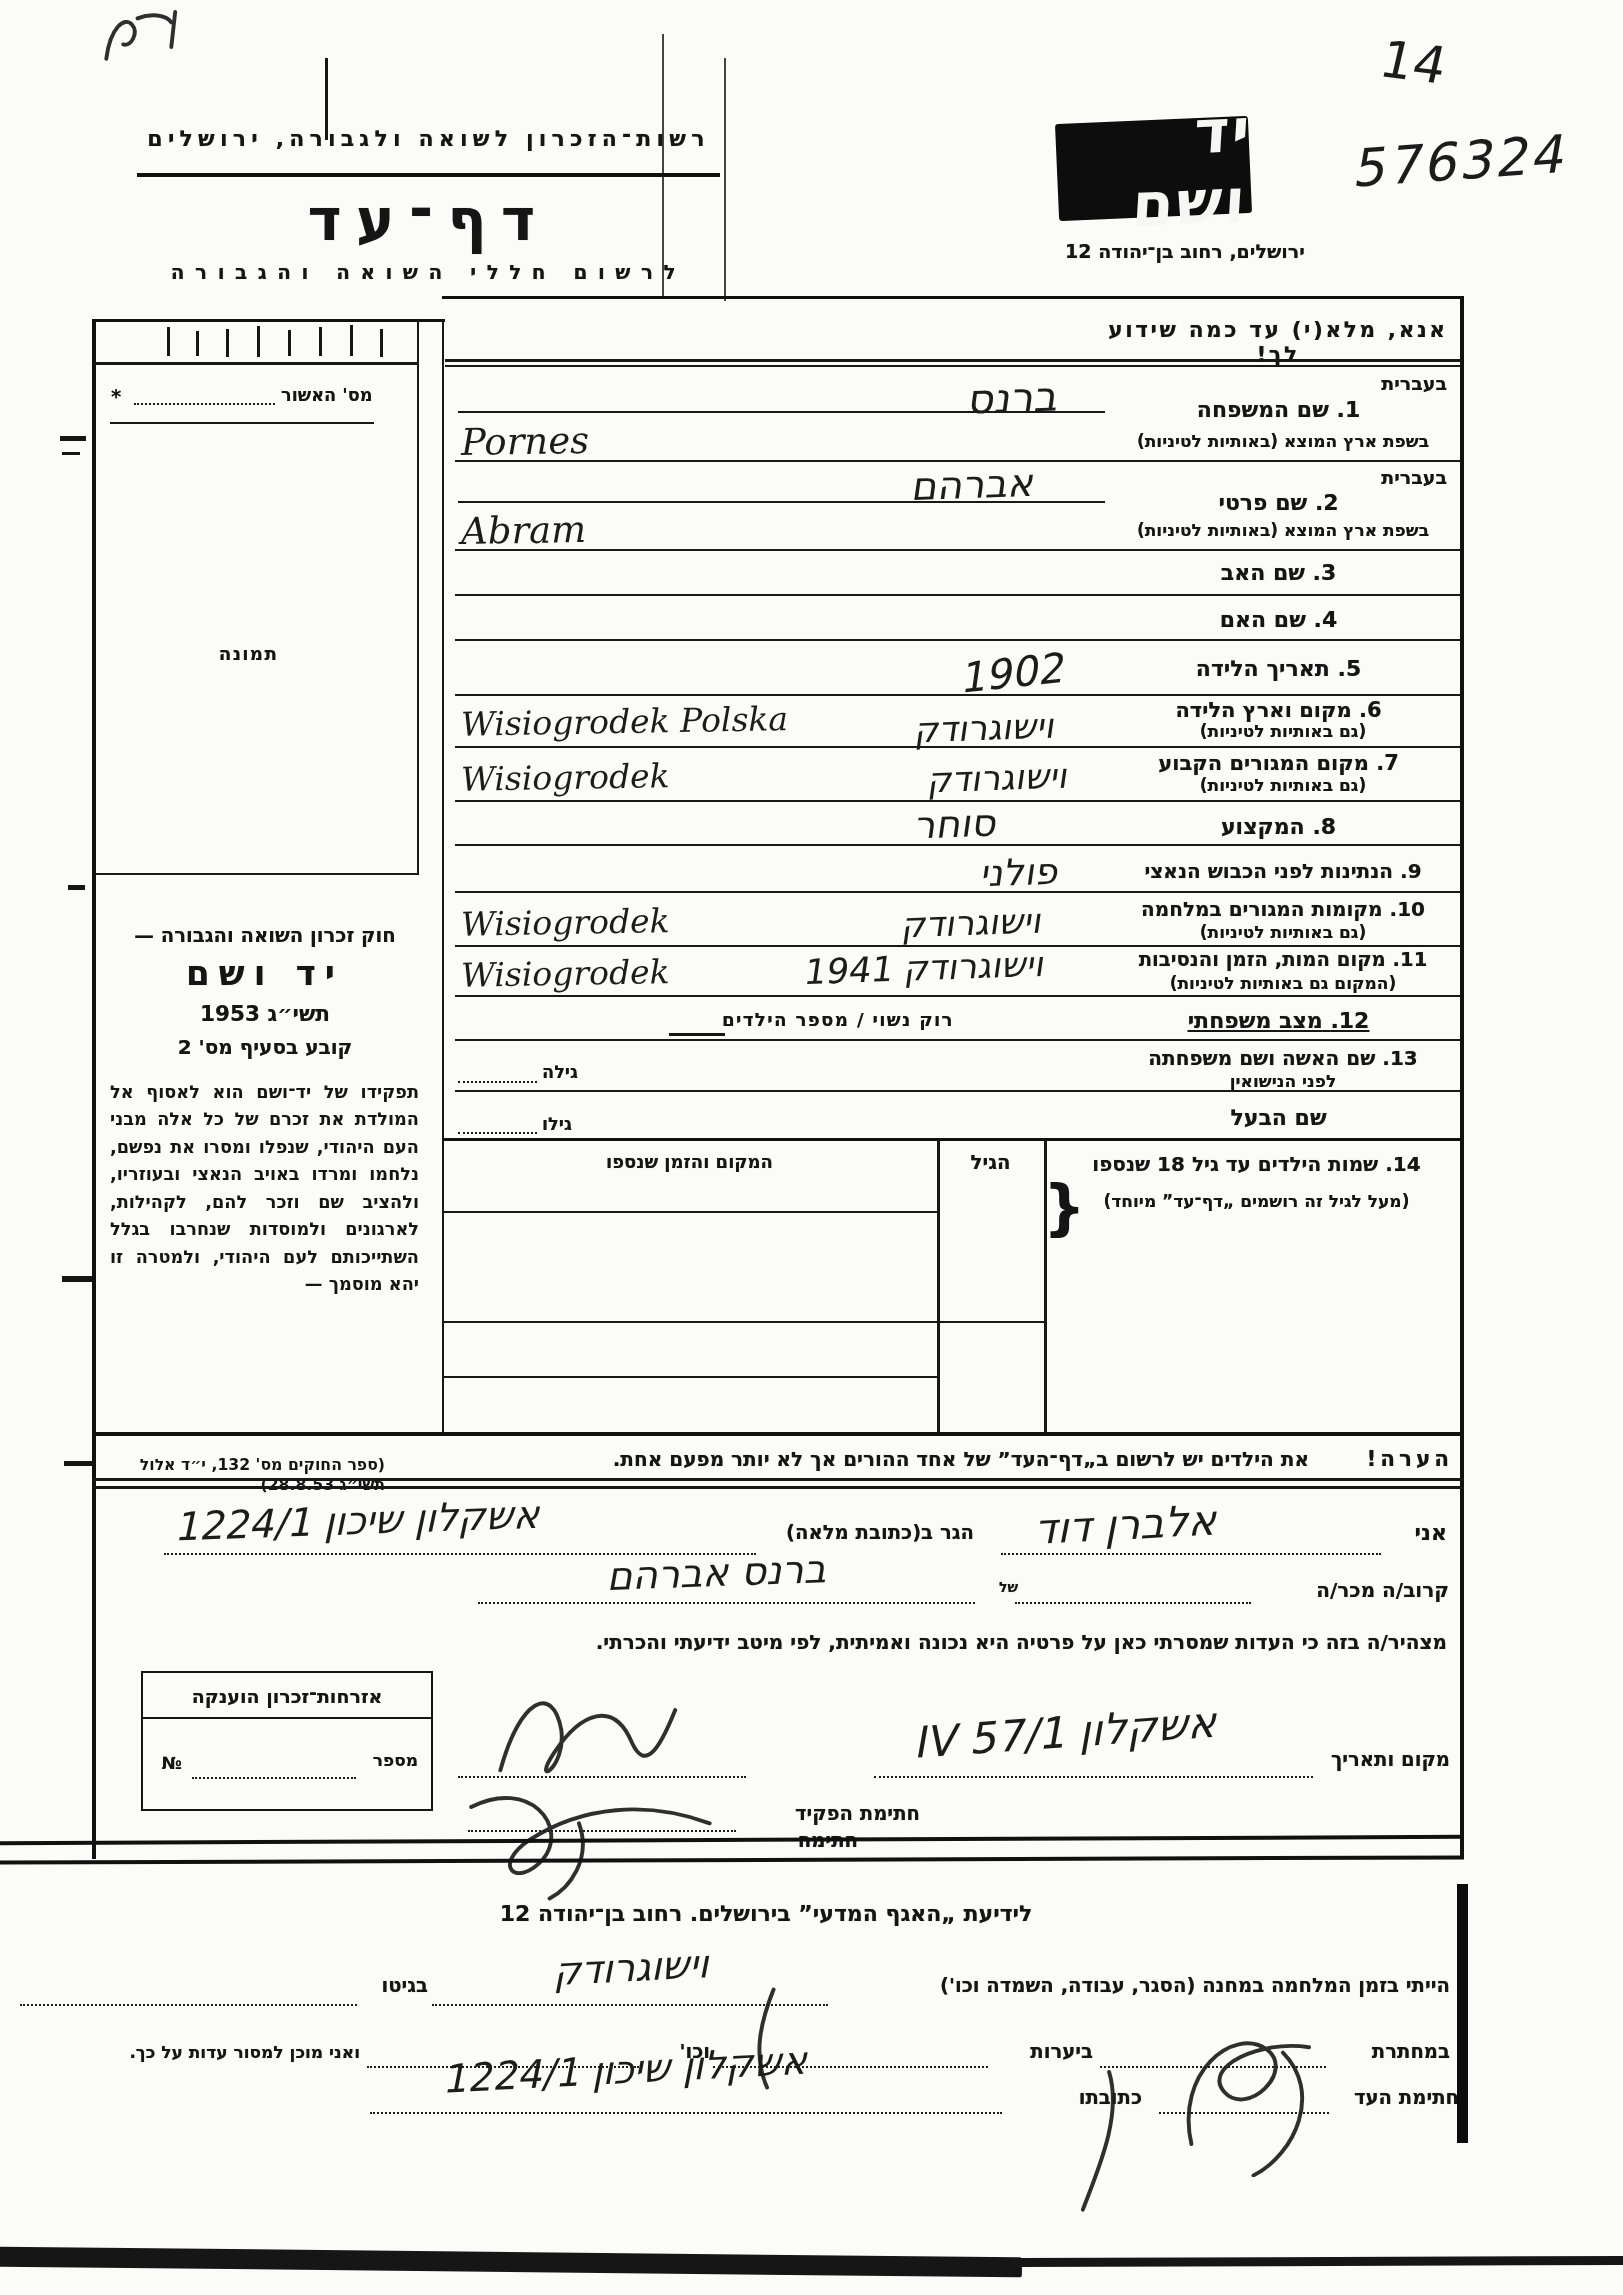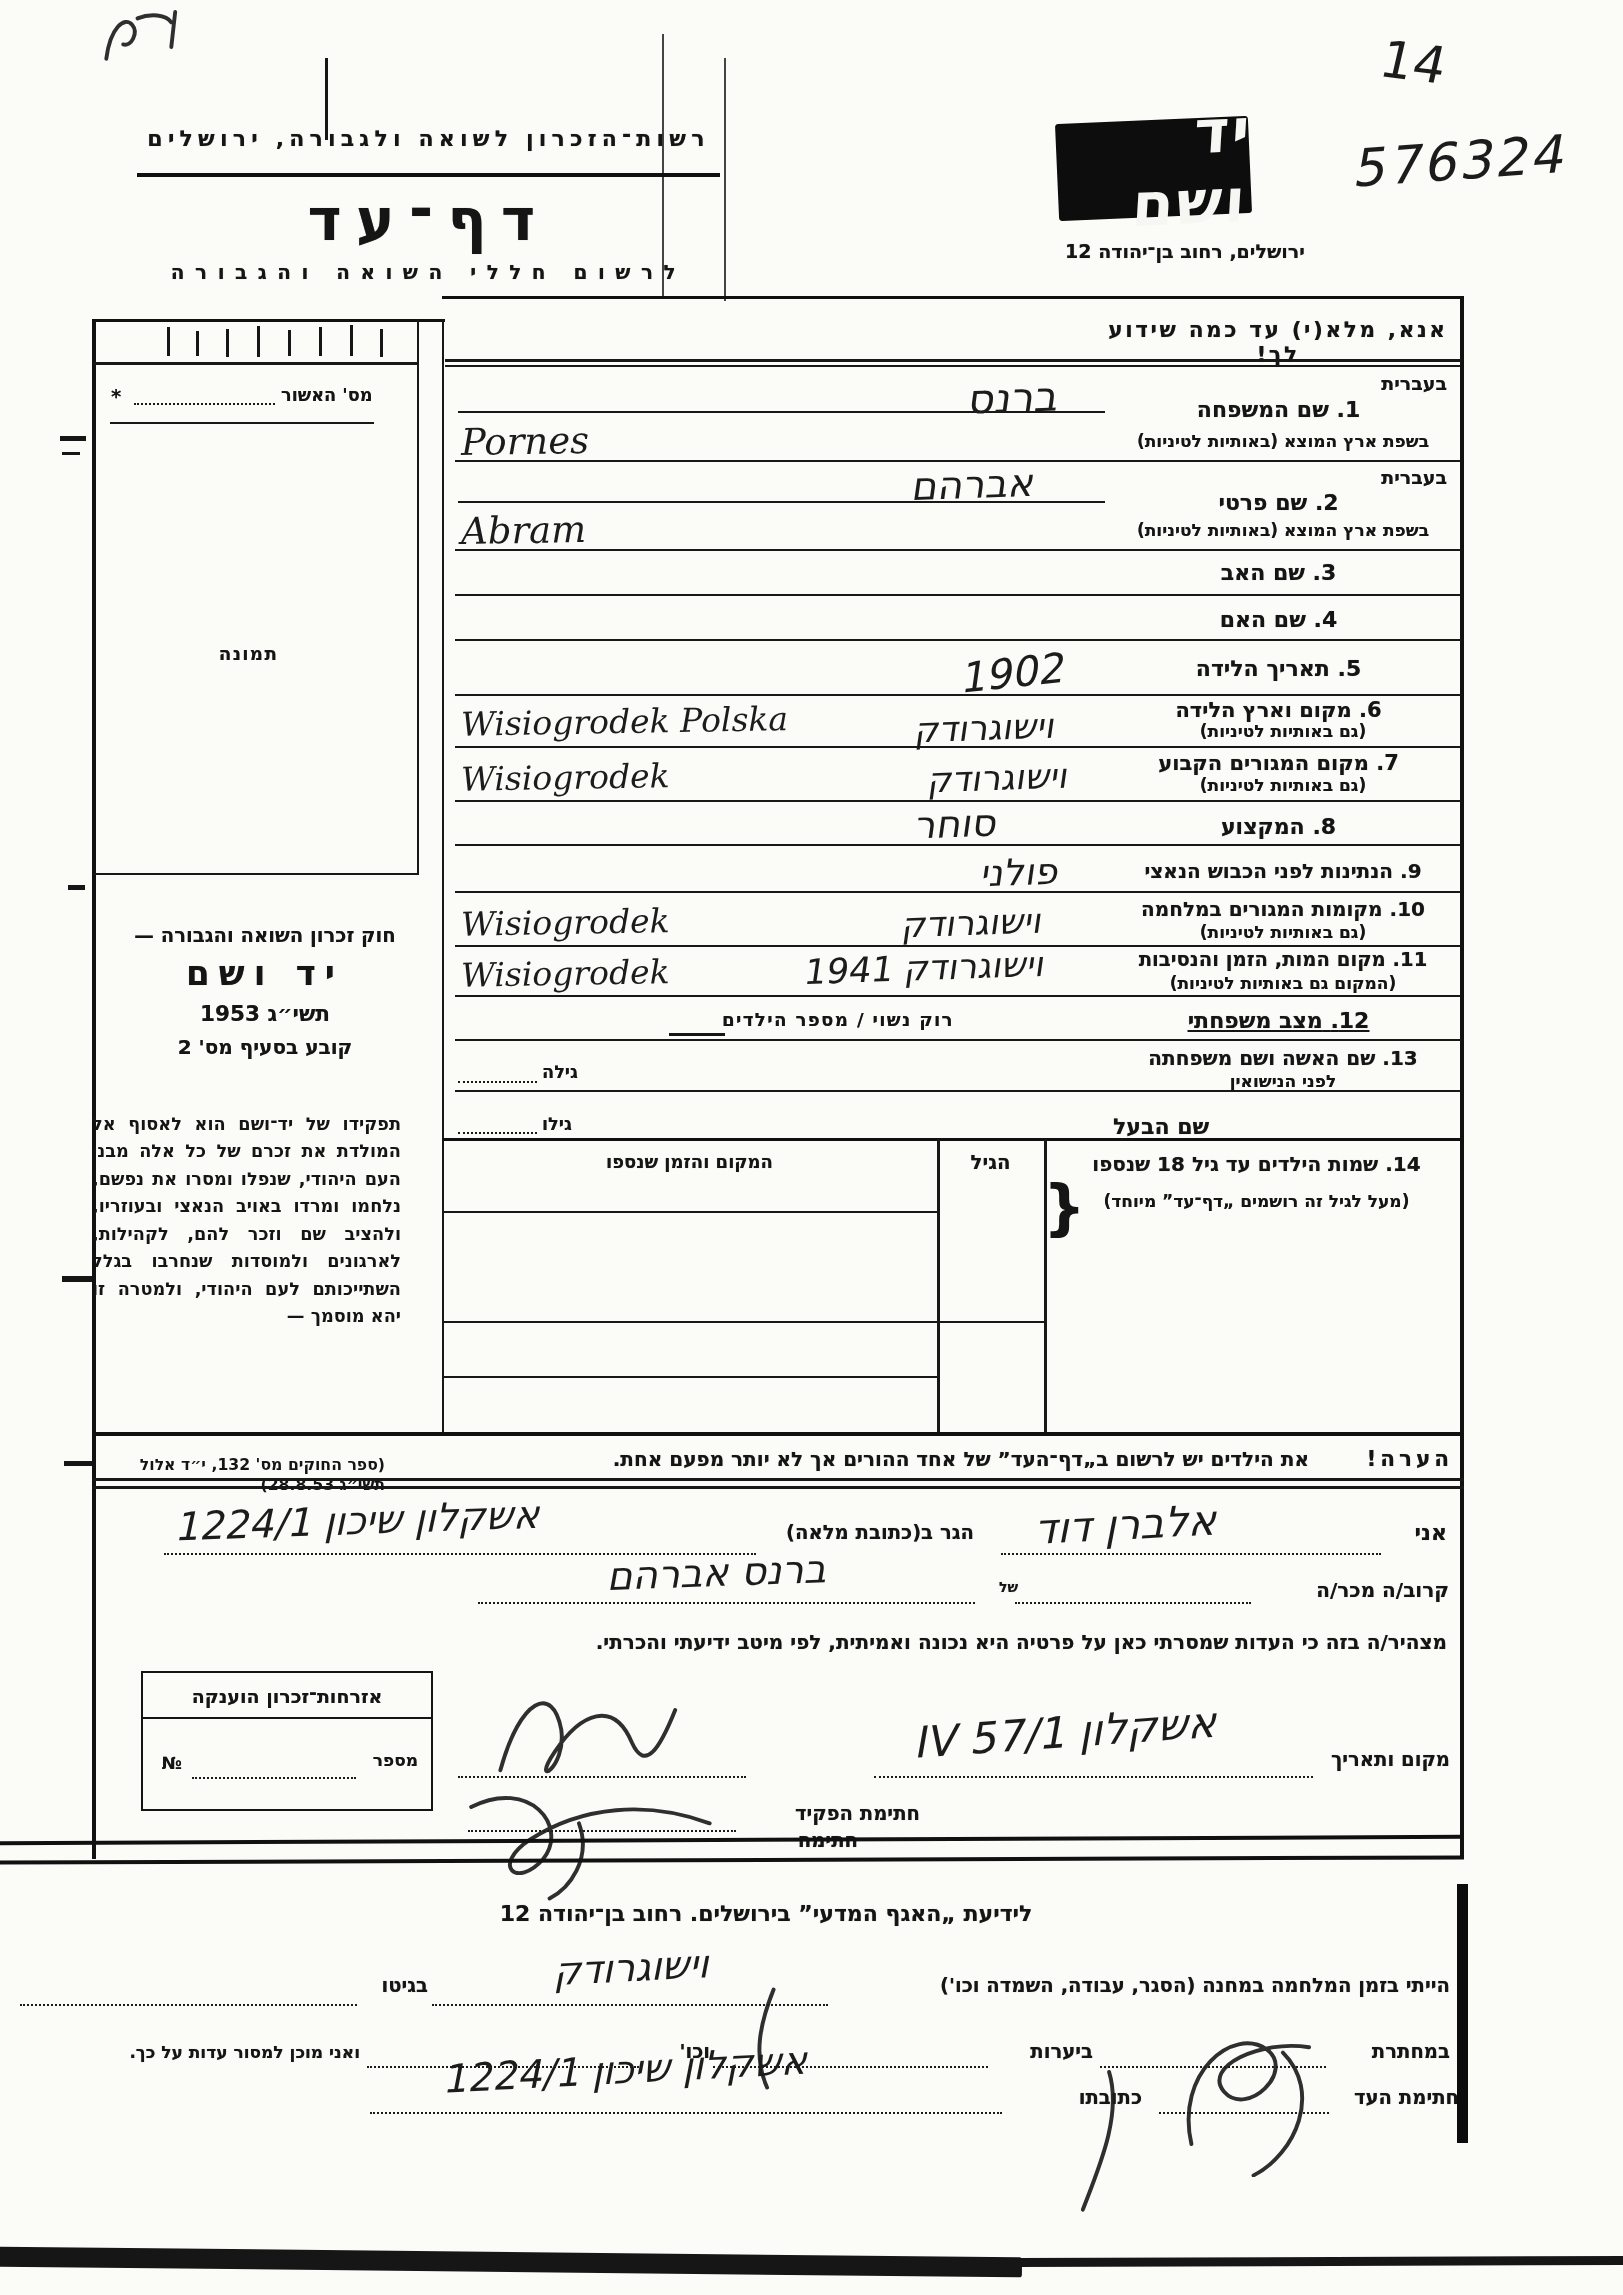--- a/index.html
+++ b/index.html
@@ -81,21 +81,21 @@
   <div class="abs lbl-sm" style="left:111px;top:385px;font-size:19.6px;">*</div>
   <div class="ln" style="left:110px;top:422px;width:264px;"></div>
 
   <div class="abs lbl-sm" style="left:196px;top:643px;width:105px;text-align:center;font-size:18.3px;letter-spacing:1.3px;">תמונה</div>
   <div class="ln" style="left:94px;top:873px;width:323px;"></div>
 
   <div class="abs lbl-sm" style="left:111px;top:924px;width:308px;text-align:center;font-size:19.6px;">חוק זכרון השואה והגבורה —</div>
   <div class="abs lbl" style="left:111px;top:954px;width:308px;text-align:center;font-size:34px;letter-spacing:9.2px;">יד ושם</div>
   <div class="abs lbl-sm" style="left:111px;top:1001px;width:308px;text-align:center;font-size:21.6px;">תשי״ג 1953</div>
   <div class="abs lbl-sm" style="left:111px;top:1035px;width:308px;text-align:center;font-size:20px;">קובע בסעיף מס' 2</div>
-  <div class="abs law-body" style="left:92px;top:1079px;width:309px;margin-top:32px;">תפקידו של יד־ושם הוא לאסוף אל המולדת את זכרם של כל אלה מבני העם היהודי, שנפלו ומסרו את נפשם, נלחמו ומרדו באויב הנאצי ובעוזריו, ולהציב שם וזכר להם, לקהילות, לארגונים ולמוסדות שנחרבו בגלל השתייכותם לעם היהודי, ולמטרה זו יהא מוסמך —</div>
+  <div class="abs law-body" style="left:110px;top:1079px;width:309px;">תפקידו של יד־ושם הוא לאסוף אל המולדת את זכרם של כל אלה מבני העם היהודי, שנפלו ומסרו את נפשם, נלחמו ומרדו באויב הנאצי ובעוזריו, ולהציב שם וזכר להם, לקהילות, לארגונים ולמוסדות שנחרבו בגלל השתייכותם לעם היהודי, ולמטרה זו יהא מוסמך —</div>
   <div class="abs lbl-xs" style="left:110px;top:1439px;width:275px;font-size:15.7px;">(ספר החוקים מס' 132, י״ד אלול תשי״ג 28.8.53)</div>
 
   <div class="ln" style="left:455px;top:460px;width:1006px;"></div>
   <div class="ln" style="left:455px;top:549px;width:1006px;"></div>
   <div class="ln" style="left:455px;top:594px;width:1006px;"></div>
   <div class="ln" style="left:455px;top:639px;width:1006px;"></div>
   <div class="ln" style="left:455px;top:694px;width:1006px;"></div>
   <div class="ln" style="left:455px;top:746px;width:1006px;"></div>
   <div class="ln" style="left:455px;top:800px;width:1006px;"></div>
   <div class="ln" style="left:455px;top:844px;width:1006px;"></div>
@@ -151,21 +151,21 @@
     <span>11.</span> <span>מקום המות, הזמן והנסיבות</span>
   </div>
   <div class="abs lbl-sm" style="left:1113px;top:973px;width:340px;text-align:center;">(המקום גם באותיות לטיניות)</div>
   <div class="abs lbl" style="left:1113px;top:1008px;width:331px;text-align:center;text-decoration:underline;">
     <span>12.</span> <span>מצב משפחתי</span>
   </div>
   <div class="abs lbl" style="left:1113px;top:1047px;width:340px;text-align:center;font-size:20px;">
     <span>13.</span> <span>שם האשה ושם משפחתה</span>
   </div>
   <div class="abs lbl-sm" style="left:1113px;top:1071px;width:340px;text-align:center;">לפני הנישואין</div>
-  <div class="abs lbl" style="left:1113px;top:1105px;width:331px;text-align:left;margin-top:9px;">שם הבעל</div>
+  <div class="abs lbl" style="left:1113px;top:1105px;width:331px;text-align:center;">שם הבעל</div>
 
   <div class="hw-he" style="left:969px;top:374px;font-size:41px;">ברנס</div>
   <div class="hw-lat" style="left:461px;top:420px;font-size:37px;">Pornes</div>
   <div class="hw-he" style="left:913px;top:462px;font-size:39px;">אברהם</div>
   <div class="hw-lat" style="left:461px;top:509px;font-size:37px;">Abram</div>
   <div class="hw-he" style="left:962px;top:649px;font-size:41px;direction:ltr;transform:rotate(-6deg) skewX(-14deg);">1902</div>
   <div class="hw-lat" style="left:461px;top:702px;font-size:33px;">Wisiogrodek Polska</div>
   <div class="hw-he" style="left:916px;top:708px;font-size:35px;">וישוגרודק</div>
   <div class="hw-lat" style="left:461px;top:758px;font-size:33px;">Wisiogrodek</div>
   <div class="hw-he" style="left:929px;top:758px;font-size:35px;">וישוגרודק</div>

